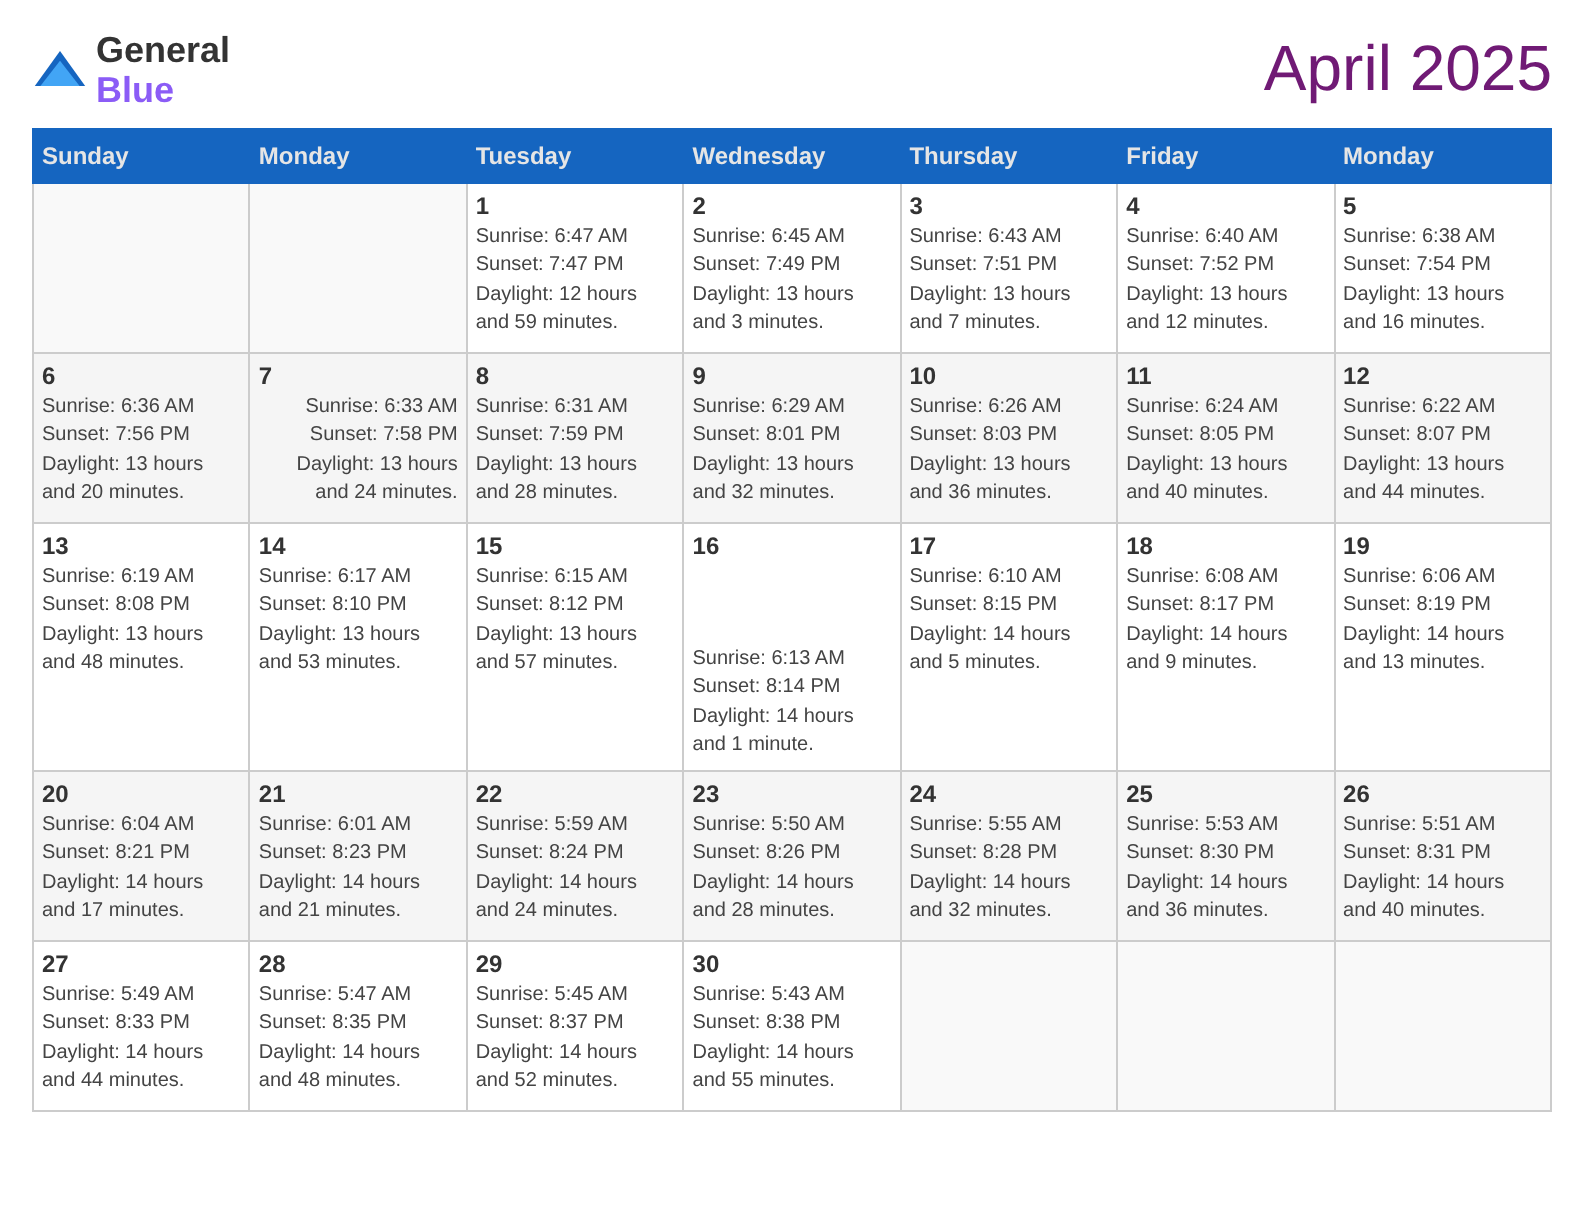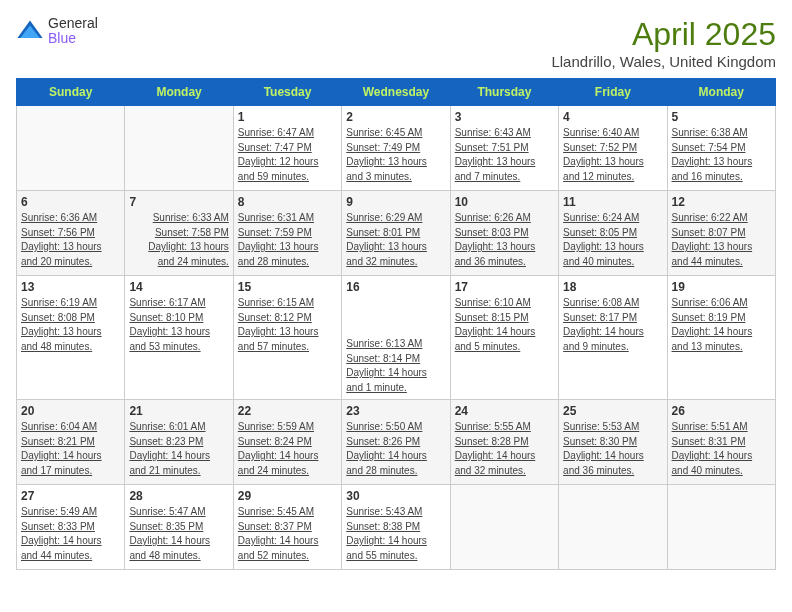--- a/index.html
+++ b/index.html
@@ -15,52 +15,52 @@
       justify-content: space-between;
       align-items: flex-start;
       margin-bottom: 8px;
     }
     .logo {
       display: flex;
       align-items: center;
       gap: 4px;
     }
     .logo-text {
-      font-size: 14px;
-      font-weight: normal;
+      font-size: 18px;
+      font-weight: bold;
       line-height: 1.1;
     }
     .logo-general { color: #333; }
     .logo-blue { color: #8b5cf6; }
     .logo-icon {
       width: 28px;
       height: 28px;
     }
     .title-area {
       text-align: right;
     }
     .month-year {
       font-size: 32px;
-      color: #4d7c0f;
+      color: #701a75;
       font-weight: normal;
     }
     .location {
       font-size: 15px;
       color: #444;
     }
     table {
       width: 100%;
       border-collapse: collapse;
       font-size: 11px;
     }
     thead tr th {
       background-color: #1565c0;
-      color: #bef264;
+      color: #e5e5e5;
       padding: 6px 4px;
-      text-align: center;
+      text-align: left;
       font-size: 12px;
       font-weight: bold;
       border: 1px solid #1565c0;
     }
     tbody tr td {
       border: 1px solid #ccc;
       vertical-align: top;
       padding: 4px;
       width: calc(100% / 7);
       min-height: 80px;
@@ -71,21 +71,20 @@
     .day-num {
       font-weight: bold;
       font-size: 12px;
       display: block;
       margin-bottom: 2px;
     }
     .day-detail {
       color: #444;
       font-size: 10px;
       line-height: 1.45;
-      text-decoration: underline;
     }
     tbody tr:nth-child(odd) td {
       background: #fff;
     }
     tbody tr:nth-child(even) td {
       background: #f5f5f5;
     }
     .empty-cell {
       background: #f9f9f9 !important;
     }
@@ -99,21 +98,20 @@
       <polygon points="20,5 38,30 2,30" fill="#1565c0"></polygon>
       <polygon points="20,12 34,30 6,30" fill="#42a5f5"></polygon>
     </svg>
     <div class="logo-text">
       <div><span class="logo-general">General</span></div>
       <div><span class="logo-blue">Blue</span></div>
     </div>
   </div>
   <div class="title-area">
     <div class="month-year">April 2025</div>
-    <div class="location">Llandrillo, Wales, United Kingdom</div>
   </div>
 </div>
 
 <table>
   <thead>
     <tr>
     <th>Sunday</th>
         <th>Monday</th>
         <th>Tuesday</th>
         <th>Wednesday</th>

